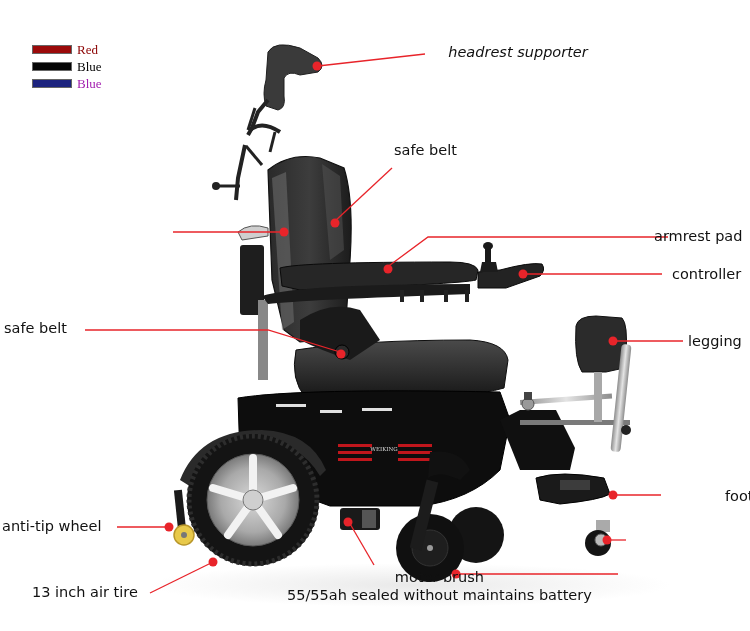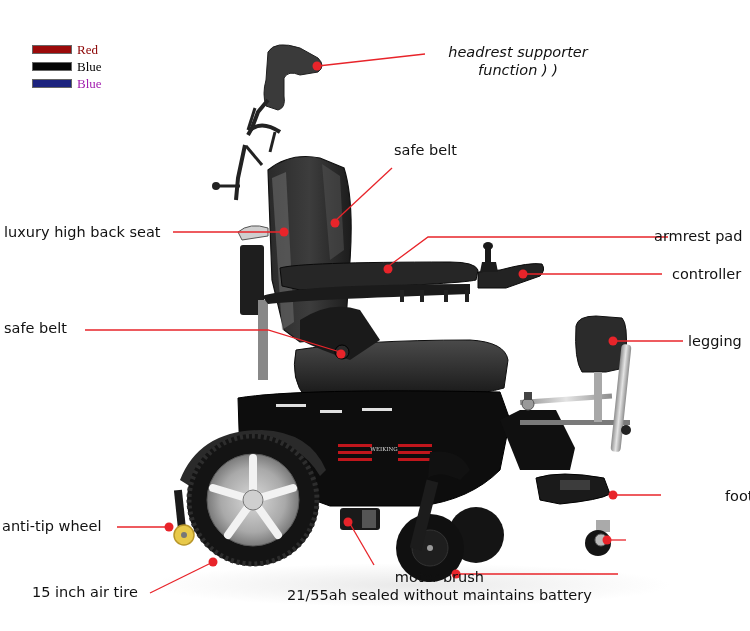--- a/index.html
+++ b/index.html
@@ -206,30 +206,28 @@
       <circle cx="169" cy="527" r="4.5"></circle>
       <circle cx="607" cy="540" r="4.5"></circle>
       <circle cx="213" cy="562" r="4.5"></circle>
       <circle cx="456" cy="574" r="4.5"></circle>
       <circle cx="348" cy="522" r="4.5"></circle>
     </g>
   </svg>
 
   <div class="label center" style="left:428px; top:43px; width:180px;font-style:italic;">
     <div>headrest supporter</div>
-    <div>function ) )</div>
   </div>
 
   <div class="label" style="left:394px; top:141px;">safe belt</div>
-  <div class="label" style="left:4px; top:223px;">luxury high back seat</div>
   <div class="label" style="left:654px; top:227px;">armrest pad</div>
   <div class="label" style="left:672px; top:265px;">controller</div>
   <div class="label" style="left:4px; top:319px;">safe belt</div>
   <div class="label" style="left:688px; top:332px;">legging</div>
   <div class="label" style="left:685px; top:487px;margin-left:40px;">footrest</div>
   <div class="label" style="left:2px; top:517px;">anti-tip wheel</div>
-  <div class="label" style="left:32px; top:583px;">15 inch air tire</div>
+  <div class="label" style="left:32px; top:583px;">13 inch air tire</div>
 
   <div class="label" style="left:287px; top:568px;text-align:center;">
     <div>motor brush</div>
-    <div>21/55ah sealed without maintains battery</div>
+    <div>55/55ah sealed without maintains battery</div>
   </div>
 </div>
 
 </body></html>

